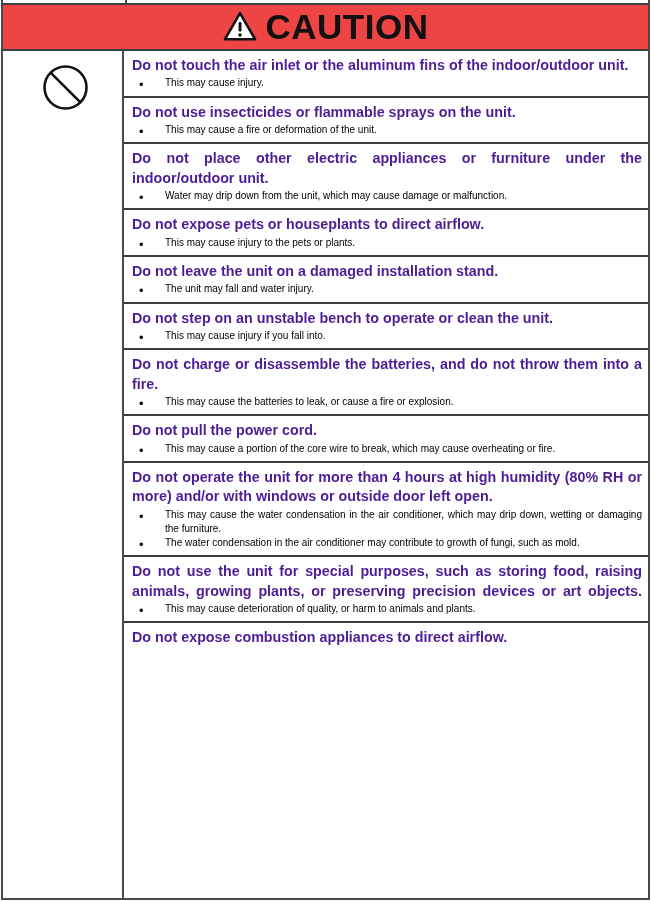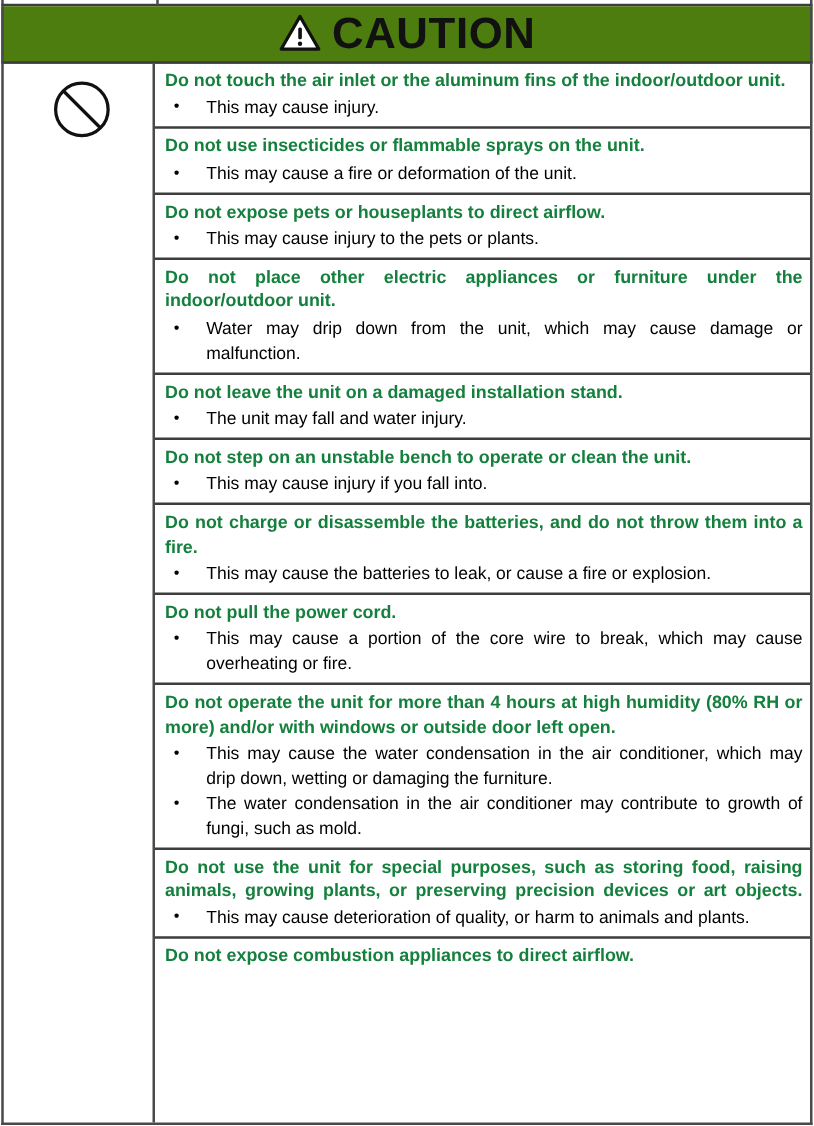--- a/index.html
+++ b/index.html
@@ -44,21 +44,21 @@
   }
 
   
   .caution-banner {
     position: absolute;
     left: 1px;
     top: 5px;
     width: 649px;
     height: 46px;
     box-sizing: border-box;
-    background: #4d7c0f;
+    background: #ef4444;
     border-left: 2px solid #4a4a4a;
     border-right: 2px solid #4a4a4a;
     border-bottom: 2px solid #3d3d3d;
     display: flex;
     align-items: center;
     justify-content: center;
   }
   .caution-inner {
     display: flex;
     align-items: center;
@@ -125,36 +125,36 @@
     border-bottom: none;
   }
 
   .row-heading {
     font-size: 14.3px;
     font-weight: bold;
     line-height: 1.36;
     text-align: justify;
     text-justify: inter-word;
     margin: 0;
-    color: #15803d;
+    color: #4c1d95;
   }
   
   .row-heading.justify-all {
     text-align-last: justify;
   }
 
   .bullets {
     list-style: none;
     margin: 1px 0 0 0;
     padding: 0;
   }
   .bullet {
     position: relative;
     padding-left: 33px;
-    font-size: 14px;
+    font-size: 10px;
     line-height: 1.42;
     margin: 0;
     color: #000000;
   }
   .bullet.justify {
     text-align: justify;
     text-justify: inter-word;
   }
   .bullet::before {
     content: "\2022";
@@ -204,30 +204,30 @@
       </div>
 
       <div class="row">
         <p class="row-heading">Do not use insecticides or flammable sprays on the unit.</p>
         <ul class="bullets">
           <li class="bullet">This may cause a fire or deformation of the unit.</li>
         </ul>
       </div>
 
       <div class="row">
+        <p class="row-heading">Do not place other electric appliances or furniture under the indoor/outdoor unit.</p>
+        <ul class="bullets">
+          <li class="bullet justify">Water may drip down from the unit, which may cause damage or malfunction.</li>
+        </ul>
+      </div>
+
+      <div class="row">
         <p class="row-heading">Do not expose pets or houseplants to direct airflow.</p>
         <ul class="bullets">
           <li class="bullet">This may cause injury to the pets or plants.</li>
-        </ul>
-      </div>
-
-      <div class="row">
-        <p class="row-heading">Do not place other electric appliances or furniture under the indoor/outdoor unit.</p>
-        <ul class="bullets">
-          <li class="bullet justify">Water may drip down from the unit, which may cause damage or malfunction.</li>
         </ul>
       </div>
 
       <div class="row">
         <p class="row-heading">Do not leave the unit on a damaged installation stand.</p>
         <ul class="bullets">
           <li class="bullet">The unit may fall and water injury.</li>
         </ul>
       </div>
 

